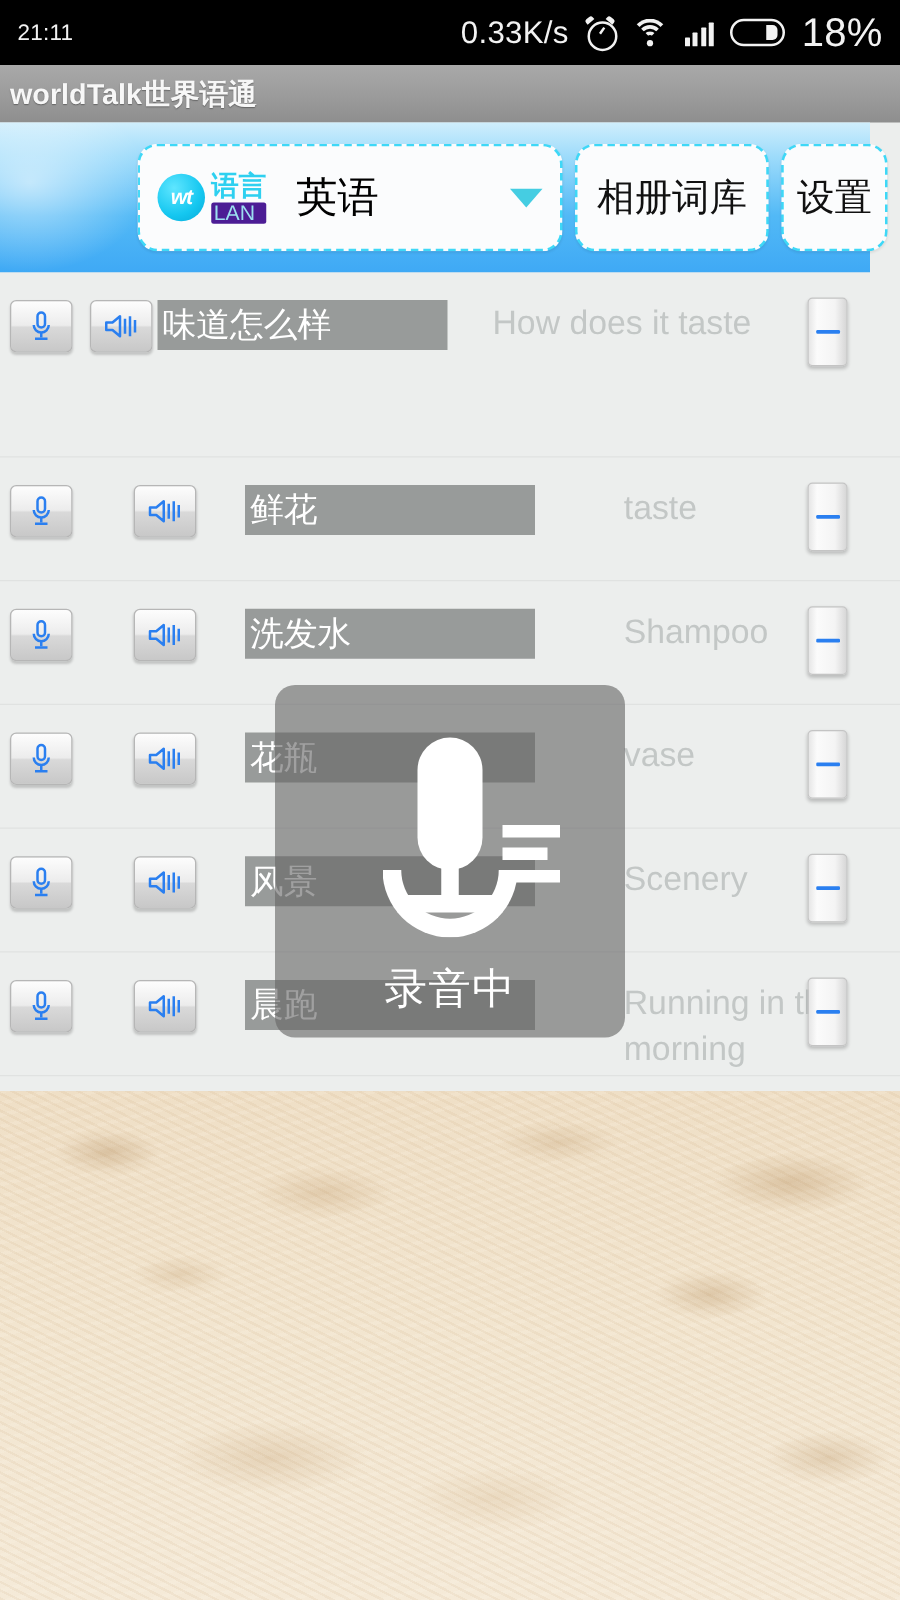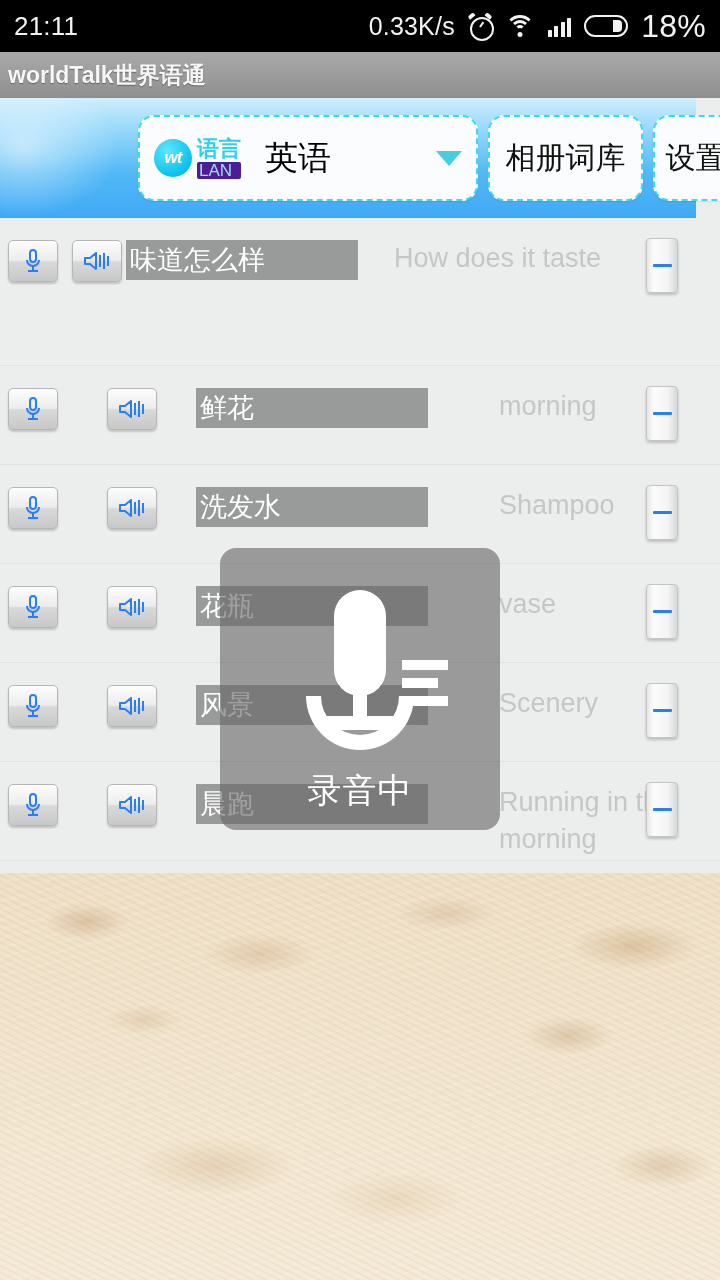--- a/index.html
+++ b/index.html
@@ -9,21 +9,21 @@
     background:#eceeed; overflow:hidden;
   }
   #screen { position:relative; width:720px; height:1280px; overflow:hidden; }
 
   
   .statusbar{
     position:absolute; left:0; top:0; width:720px; height:52px;
     background:#000; color:#f2f2f2; display:flex; align-items:center;
     padding:0 14px; font-size:25px; letter-spacing:0.2px;
   }
-  .sb-time{ font-size:26px; }
+  .sb-time{ font-size:18px; }
   .sb-right{ margin-left:auto; display:flex; align-items:center; gap:13px; }
   .sb-speed{ font-size:25px; }
   .ic{ display:inline-block; }
 
   
   .alarm{ width:24px; height:24px; position:relative; }
   .alarm:before{
     content:""; position:absolute; left:2px; top:3px; width:20px; height:20px;
     border:2.4px solid #f2f2f2; border-radius:50%;
   }
@@ -66,21 +66,21 @@
     background:linear-gradient(to bottom,#a9a9a9 0%,#9b9b9b 55%,#8e8e8e 100%);
     display:flex; align-items:center; padding-left:8px;
     color:#f7f7f7; font-size:23px; font-weight:bold;
     text-shadow:0 1px 1px rgba(0,0,0,.35);
   }
 
   
   .toolbar{
     position:absolute; left:0; top:98px; width:696px; height:120px;
     background:linear-gradient(to bottom,#cfeefc 0%,#9fdcfb 22%,#52b9f6 62%,#3fa9f5 100%);
-    display:flex; align-items:center; gap:10px; padding:0 28px;
+    display:flex; align-items:center; gap:10px; padding:0 0;
   }
   .toolbar:before{
     content:""; position:absolute; left:0; top:0; width:120px; height:120px;
     background:radial-gradient(ellipse at 20% 40%, rgba(255,255,255,.55), rgba(255,255,255,0) 70%);
     pointer-events:none;
   }
   .tb-btn{
     background:#fbfcfd; border:2.5px dashed #3ed8f7; border-radius:16px;
     display:flex; align-items:center; justify-content:center;
     height:86px; color:#111; font-size:30px;
@@ -293,21 +293,21 @@
       </div>
       <div class="btn3d spk">
         <svg width="28" height="24" viewBox="0 0 28 24">
           <path d="M2 9 h5 l6 -5 v16 l-6 -5 h-5 z" fill="none" stroke="#2a7ff0" stroke-width="2" stroke-linejoin="round"></path>
           <line x1="17" y1="6" x2="17" y2="18" stroke="#2a7ff0" stroke-width="2"></line>
           <line x1="21" y1="4" x2="21" y2="20" stroke="#2a7ff0" stroke-width="2"></line>
           <line x1="25" y1="7" x2="25" y2="17" stroke="#2a7ff0" stroke-width="2"></line>
         </svg>
       </div>
       <div class="cn-text">鲜花</div>
-      <div class="en-text">morning</div>
+      <div class="en-text">taste</div>
       <div class="minus-btn">
           <i></i>
         </div>
     </div>
 
     <div class="row short">
       <div class="btn3d mic">
         <svg width="22" height="26" viewBox="0 0 22 26">
           <rect x="8" y="2" width="6" height="12" rx="3" fill="none" stroke="#2a7ff0" stroke-width="2"></rect>
           <path d="M5 12 a6 6 0 0 0 12 0" fill="none" stroke="#2a7ff0" stroke-width="2"></path>

